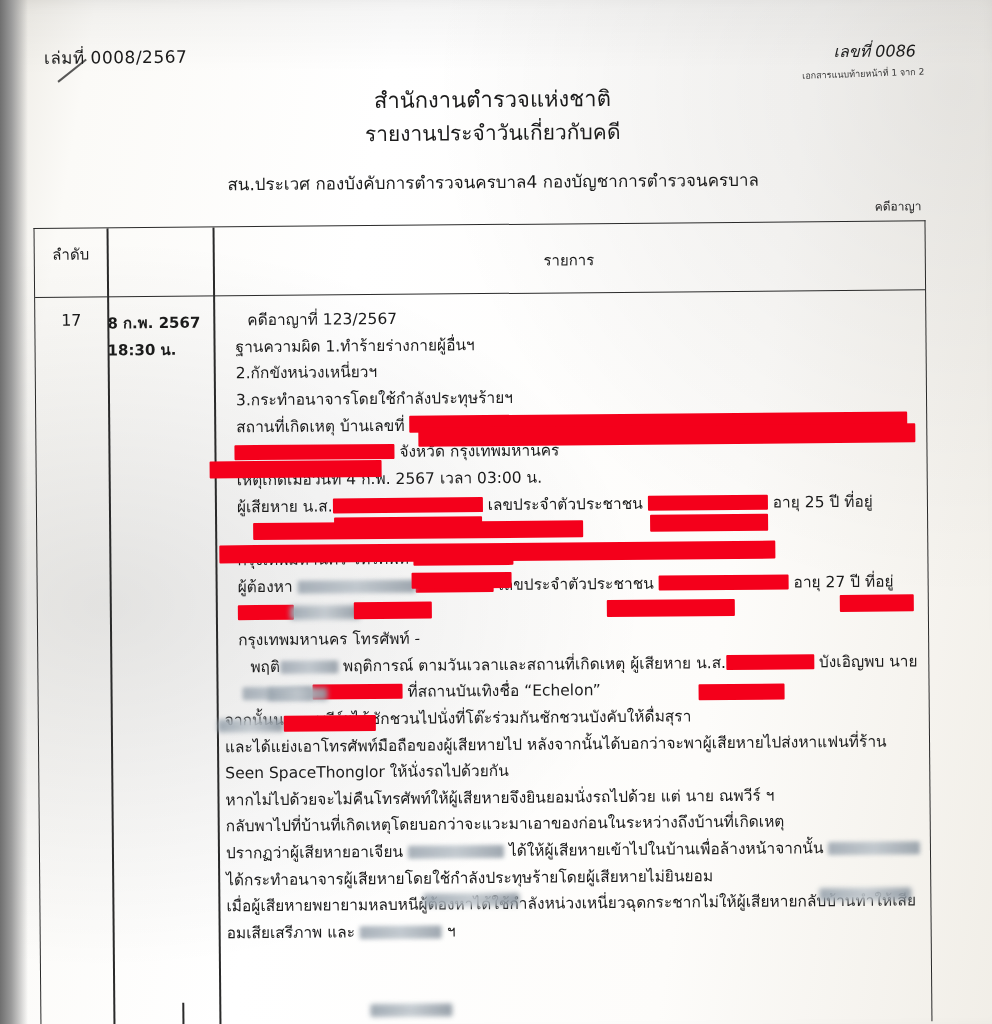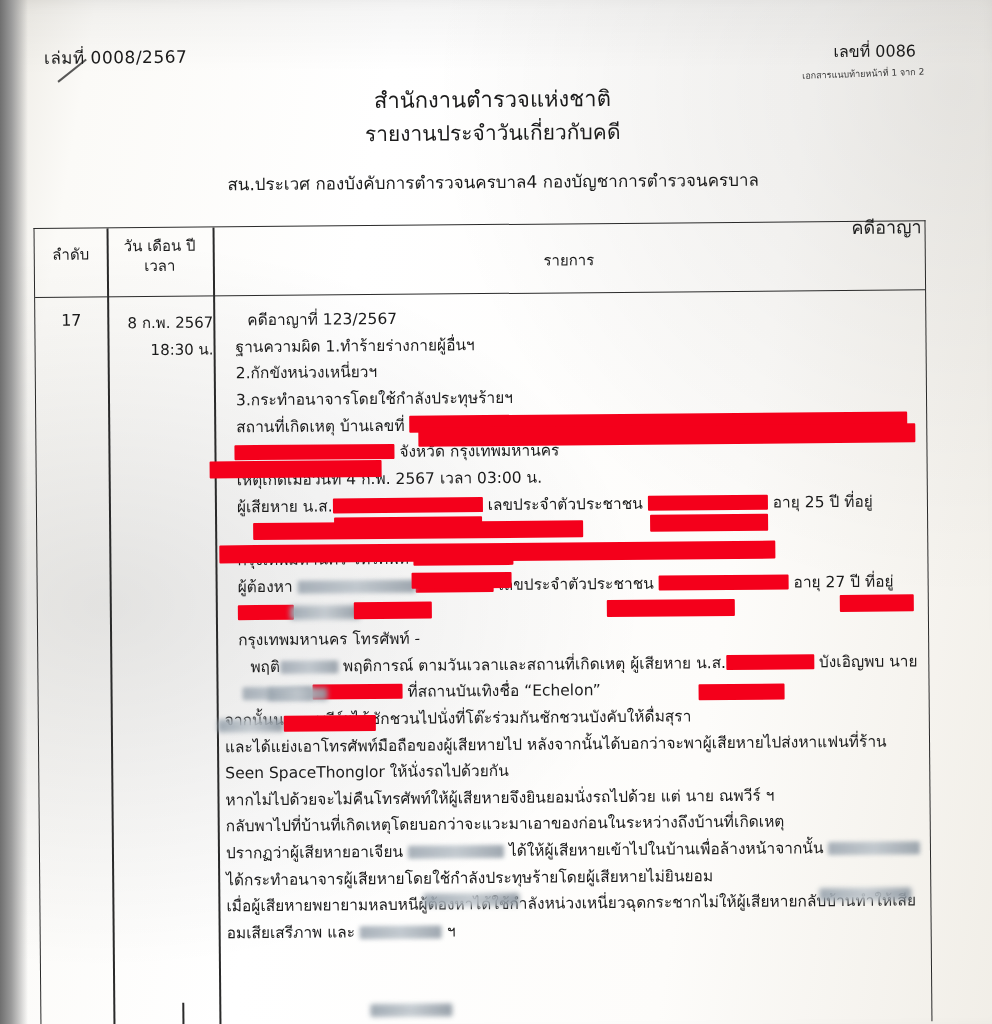--- a/index.html
+++ b/index.html
@@ -67,20 +67,21 @@
     left: 58px; top: 66px;
     width: 36px; height: 2px;
     background: #222;
     transform: rotate(-38deg);
     opacity: 0.75;
   }
   .doc-no {
     position: absolute;
     right: 72px; top: 42px;
     font-size: 16px;
+    font-style: italic;
   }
   .page-of {
     position: absolute;
     right: 64px; top: 70px;
     font-size: 9px;
     transform: rotate(-1.5deg);
     color: #333;
   }
   .h1 {
     position: absolute;
@@ -95,22 +96,22 @@
     font-size: 21px;
   }
   .h3 {
     position: absolute;
     left: 0; top: 168px; width: 992px;
     text-align: center;
     font-size: 17px;
   }
   .case-type {
     position: absolute;
-    right: 68px; top: 216px;
-    font-size: 18px;
+    right: 68px; top: 200px;
+    font-size: 12px;
     margin-left: 20px;
   }
   
   .table {
     position: absolute;
     left: 36px; top: 224px;
     width: 890px; height: 800px;
     border: 1.6px solid #2a2a2a;
     border-bottom: none;
   }
@@ -139,23 +140,24 @@
 
   .cell-order {
     position: absolute;
     left: 0; top: 82px; width: 72px;
     text-align: center;
     font-size: 16px;
   }
   .cell-date {
     position: absolute;
     left: 72px; top: 82px; width: 106px;
-    text-align: right;
+    text-align: left;
     font-size: 15px;
     line-height: 1.8;
+    font-weight: bold;
   }
   .cell-detail {
     position: absolute;
     left: 186px; top: 80px; width: 700px;
     font-size: 15.5px;
     line-height: 1.72;
   }
   .ind { padding-left: 14px; }
   .ind2 { padding-left: 26px; }
   .noind { padding-left: 0; }
@@ -216,24 +218,20 @@
     <div class="h2 thai">รายงานประจำวันเกี่ยวกับคดี</div>
     <div class="h3 thai">สน.ประเวศ กองบังคับการตำรวจนครบาล4 กองบัญชาการตำรวจนครบาล</div>
     <div class="case-type thai">คดีอาญา</div>
 
     <div class="table">
       <div class="thead"></div>
       <div class="col-sep-1"></div>
       <div class="col-sep-2"></div>
 
       <div class="th th-order thai">ลำดับ</div>
-      <div class="th th-date thai">
-        <div>วัน เดือน ปี</div>
-        <div>เวลา</div>
-      </div>
       <div class="th th-detail thai">รายการ</div>
 
       <div class="cell-order thai">17</div>
       <div class="cell-date thai">
         <div>8 ก.พ. 2567</div>
         <div>18:30 น.</div>
       </div>
 
       <div class="cell-detail thai">
         <div class="ind2">คดีอาญาที่ 123/2567</div>

